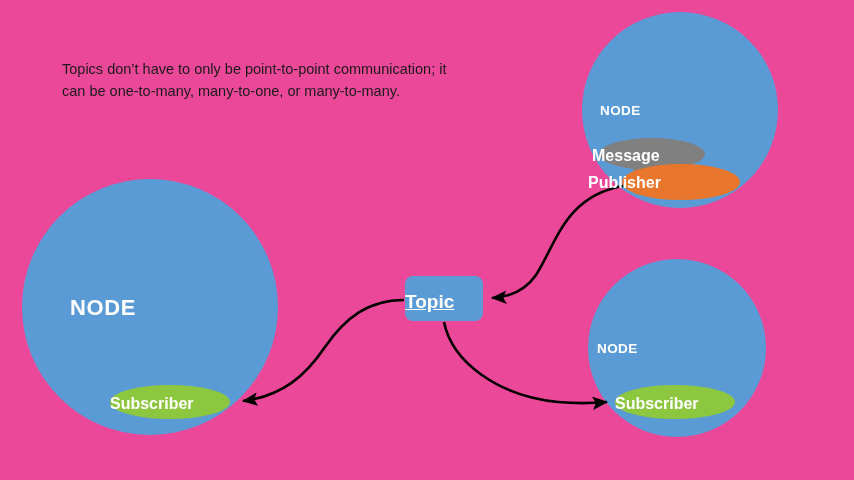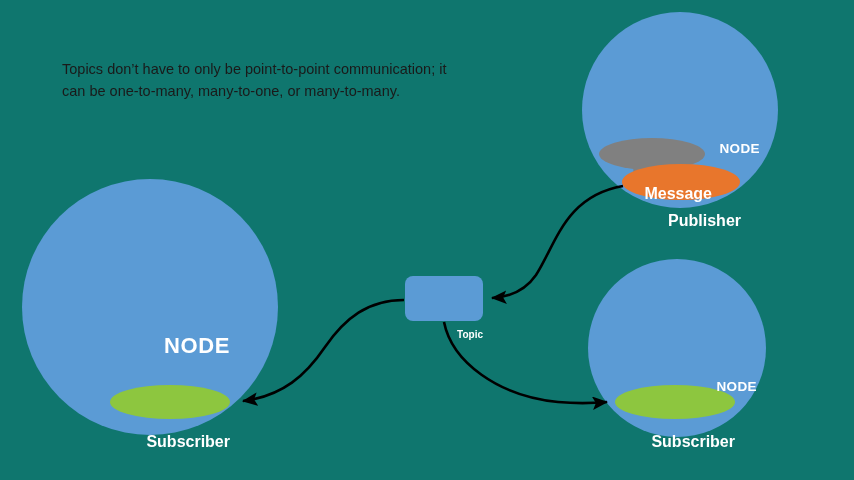--- a/index.html
+++ b/index.html
@@ -4,21 +4,21 @@
 <style>
   html, body {
     margin: 0;
     padding: 0;
     background: #ffffff;
   }
   #canvas {
     position: relative;
     width: 854px;
     height: 480px;
-    background: #0f766e;
+    background: #ec4899;
     overflow: hidden;
     font-family: "Liberation Sans", sans-serif;
   }
   #diagram-svg {
     position: absolute;
     left: 0;
     top: 0;
     width: 854px;
     height: 480px;
   }
@@ -31,30 +31,29 @@
     font-size: 14.5px;
     line-height: 1.55;
     color: #1a1a1a;
     white-space: pre-line;
   }
   .shape-label {
     position: absolute;
     font-family: "Liberation Sans", sans-serif;
     font-weight: bold;
     color: #ffffff;
-    text-align: right;
+    text-align: left;
     white-space: nowrap;
     pointer-events: none;
     user-select: none;
-    margin-top: 38px;
   }
   .node-label-lg { font-size: 22px; letter-spacing: 0.6px; }
   .node-label-sm { font-size: 13.5px; letter-spacing: 0.4px; }
   .pill-label    { font-size: 16px; }
-  .topic-label   { font-size: 10px; }
+  .topic-label   { font-size: 19px; text-decoration: underline; }
 </style>
 </head>
 <body>
 
 <div id="canvas">
 
   <svg id="diagram-svg" viewBox="0 0 854 480" xmlns="http://www.w3.org/2000/svg">
     <defs>
       <marker id="arrowhead" markerWidth="7" markerHeight="7" refX="5.6" refY="2.6" orient="auto" markerUnits="strokeWidth">
         <path d="M0,0 L6,2.6 L0,5.2 L1.3,2.6 Z" fill="#000000"></path>
@@ -85,21 +84,21 @@
 can be one-to-many, many-to-one, or many-to-many.</div>
 
   <div class="shape-label node-label-lg" style="left:70px; top:295px; width:160px;">NODE</div>
 
   <div class="shape-label node-label-sm" style="left:600px; top:103px; width:160px;">NODE</div>
 
   <div class="shape-label node-label-sm" style="left:597px; top:341px; width:160px;">NODE</div>
 
   <div class="shape-label pill-label" style="left:592px; top:147px; width:120px;">Message</div>
 
-  <div class="shape-label pill-label" style="left:621px; top:174px; width:120px;">Publisher</div>
+  <div class="shape-label pill-label" style="left:588px; top:174px; width:120px;">Publisher</div>
 
   <div class="shape-label pill-label" style="left:110px; top:395px; width:120px;">Subscriber</div>
 
   <div class="shape-label pill-label" style="left:615px; top:395px; width:120px;">Subscriber</div>
 
   <div class="shape-label topic-label" style="left:405px; top:291px; width:78px;">Topic</div>
 
 </div>
 
 </body></html>

